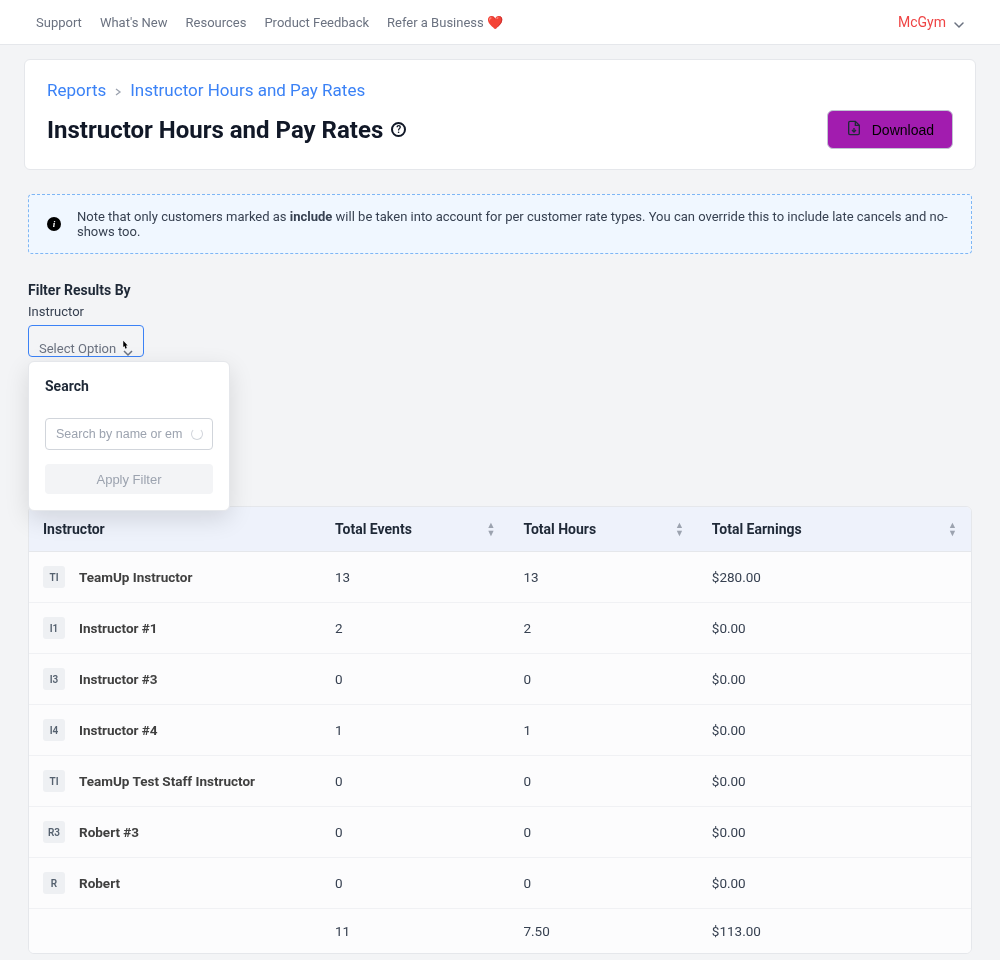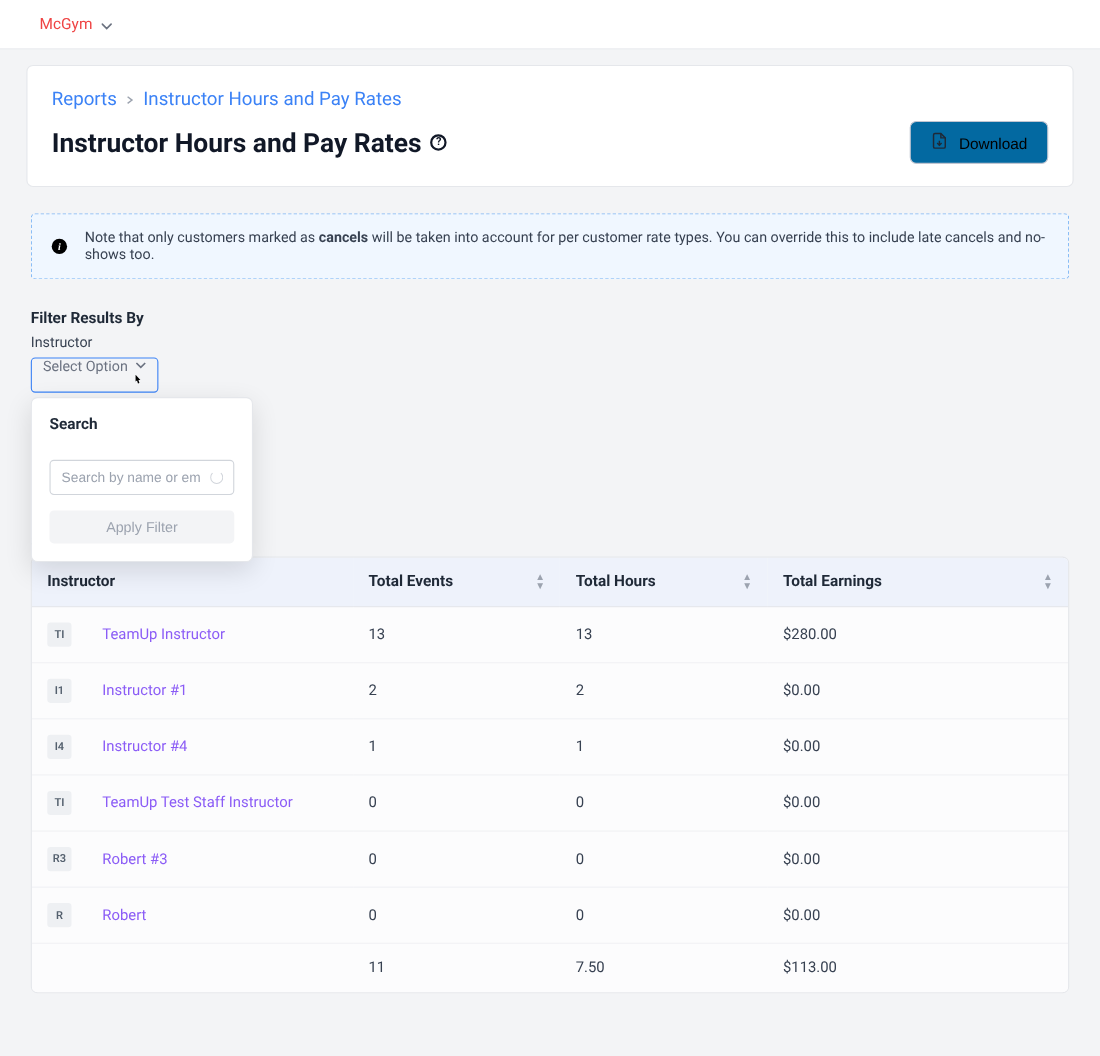--- a/index.html
+++ b/index.html
@@ -34,21 +34,21 @@
   }
   .breadcrumb { display: flex; align-items: center; gap: 8px; color: #3b82f6; font-size: 17px; margin-bottom: 10px;}
   .breadcrumb-item { cursor: pointer; }
   .breadcrumb-sep svg { width: 8px; height: 8px; }
   .title-row { display: flex; justify-content: space-between; align-items: center; }
   .page-title { font-size: 24px; font-weight: 700; display: flex; align-items: center; gap: 8px; color: #111827;}
   .help-icon { width: 15px; height: 15px; border: 2px solid #111827; border-radius: 50%; display: inline-flex; align-items: center; justify-content: center; font-size: 10px; font-weight: bold;}
   .download-btn {
     display: flex; align-items: center; gap: 10px;
     border: 1px solid #c0c5d1; border-radius: 6px;
-    padding: 9px 18px; background: #0369a1;
+    padding: 9px 18px; background: #a21caf;
     font-size: 14px; font-weight: 500; cursor: pointer; margin-left: 33px;
   }
   .download-btn svg { width: 16px; height: 16px; }
 
   .content { padding: 0 4px; }
   
   .info-banner {
     border: 1px dashed #7eb6f5;
     background: #f0f7ff;
     border-radius: 4px;
@@ -63,21 +63,21 @@
   .info-icon { width: 14px; height: 14px; background: #000; border-radius: 50%; color: #fff; display: flex; align-items:center; justify-content:center; font-size: 9px; font-style: italic; font-weight:bold; font-family: Georgia, serif; flex-shrink:0;}
   .info-banner b { font-weight: 700; }
 
   .filter-section { margin-bottom: 8px; position: relative;}
   .filter-title { font-weight: 700; font-size: 14px; margin-bottom: 6px; }
   .filter-label { font-weight: 400; font-size: 13px; margin-bottom: 6px; color: #374151;}
   .select-box {
     width: 116px; height: 32px;
     border: 1.5px solid #3b82f6;
     border-radius: 4px;
-    display: flex; align-items: flex-start; justify-content: space-between;
+    display: flex; align-items: flex-end; justify-content: space-between;
     padding: 0 10px;
     font-size: 13px; color: #6b7280;
     cursor: pointer;
     position: relative;
   }
   .cursor-pointer-hand {
     position: absolute;
     right: 11px; top: 13px;
     width: 14px; height: 14px;
     pointer-events: none;
@@ -142,35 +142,42 @@
     border-top: 1px solid #f0f1f4;
     font-size: 13.5px;
     color: #374151;
     vertical-align: middle;
   }
   tbody tr { background: #fcfcfd; }
   .col-instr { width: 31%; }
   .col-events { width: 20%; }
   .col-hours { width: 20%; }
   .col-earn { width: 29%; }
-  .instr-cell { display:flex; align-items:center; }
+  .instr-cell { display:flex; align-items:center; gap: 14px; }
   .avatar {
     width: 22px; height: 22px;
     background: #eef0f3;
     border-radius: 3px;
     display:flex; align-items:center; justify-content:center;
     font-size: 10px; font-weight:600; color:#54606e;
     flex-shrink:0;
   }
-  .instr-name { font-weight: 400; color: #8b5cf6; margin-left: 28px;}
+  .instr-name { font-weight: 700; color: #404040;}
 </style>
 </head>
 <body>
 
 <div class="topbar">
+  <div class="topbar-left">
+    <span class="topbar-link">Support</span>
+    <span class="topbar-link">What's New</span>
+    <span class="topbar-link">Resources</span>
+    <span class="topbar-link">Product Feedback</span>
+    <span class="topbar-link">Refer a Business ❤️</span>
+  </div>
   <div class="topbar-right">
     <span>McGym</span>
     <span class="chevron">
       <svg viewBox="0 0 10 10">
           <path d="M1 3 L5 7 L9 3" stroke="#6b7280" stroke-width="1.5" fill="none" stroke-linecap="round"></path>
         </svg>
     </span>
   </div>
 </div>
 
@@ -203,21 +210,21 @@
         <span>Download</span>
       </button>
     </div>
   </div>
 
   <div class="content">
 
     <div class="info-banner">
       <span class="info-icon">i</span>
       <span>
-        <span>Note that only customers marked as </span><b>cancels</b><span> will be taken into account for per customer rate types. You can override this to include late cancels and no-shows too.</span>
+        <span>Note that only customers marked as </span><b>include</b><span> will be taken into account for per customer rate types. You can override this to include late cancels and no-shows too.</span>
       </span>
     </div>
 
     <div class="filter-section">
       <div class="filter-title">Filter Results By</div>
       <div class="filter-label">Instructor</div>
       <div class="select-box">
         <span>Select Option</span>
         <span style="width:10px;height:10px;">
           <svg viewBox="0 0 10 10">
@@ -287,20 +294,31 @@
                   <span class="instr-name">Instructor #1</span>
                 </div>
               </td>
               <td>2</td>
               <td>2</td>
               <td>$0.00</td>
             </tr>
             <tr>
               <td>
                 <div class="instr-cell">
+                  <span class="avatar">I3</span>
+                  <span class="instr-name">Instructor #3</span>
+                </div>
+              </td>
+              <td>0</td>
+              <td>0</td>
+              <td>$0.00</td>
+            </tr>
+            <tr>
+              <td>
+                <div class="instr-cell">
                   <span class="avatar">I4</span>
                   <span class="instr-name">Instructor #4</span>
                 </div>
               </td>
               <td>1</td>
               <td>1</td>
               <td>$0.00</td>
             </tr>
             <tr>
               <td>

